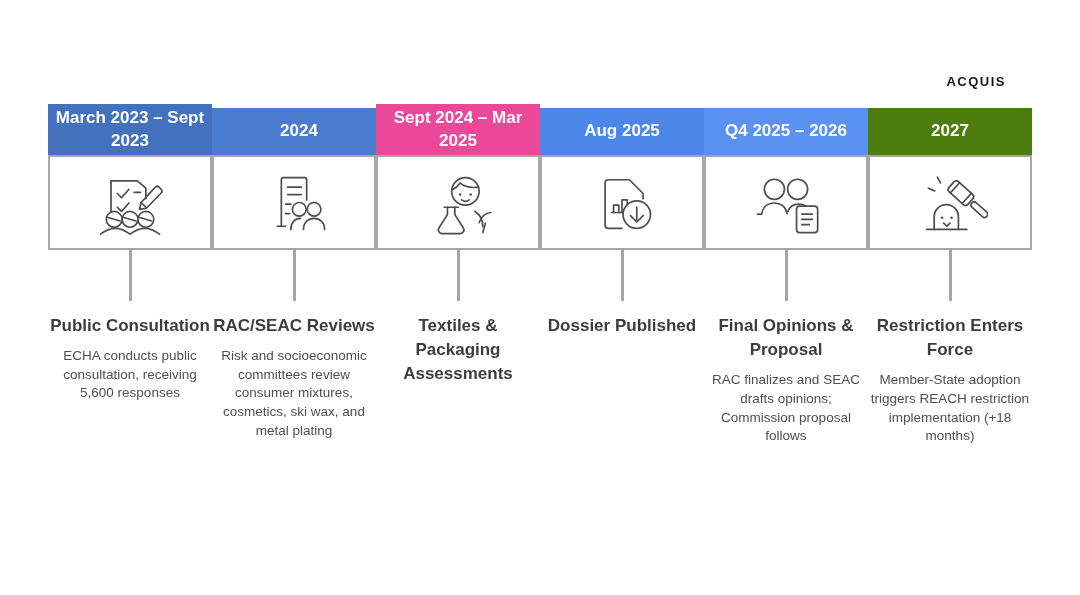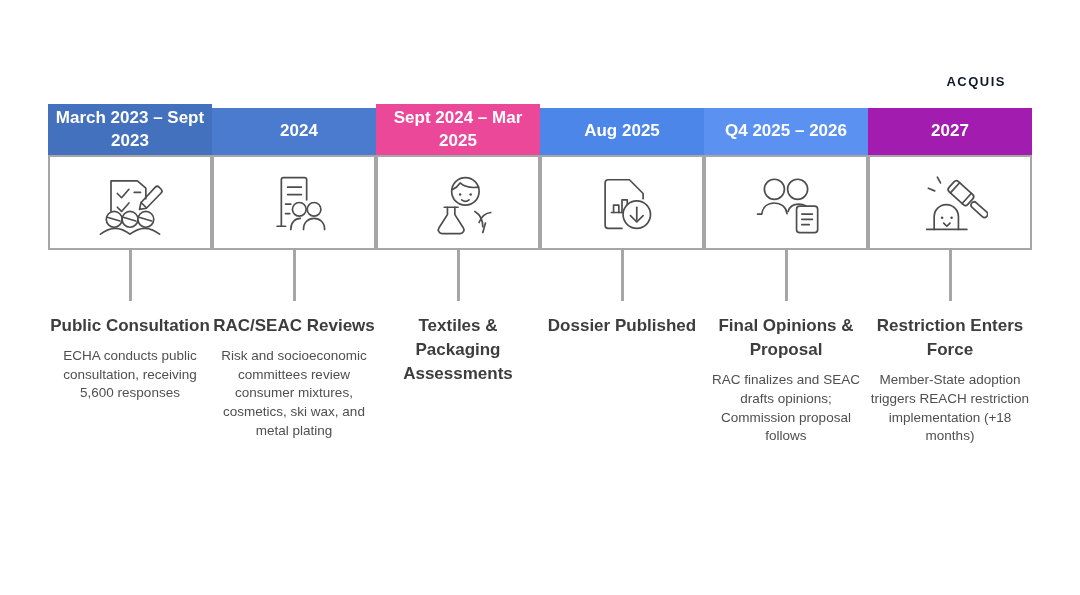--- a/index.html
+++ b/index.html
@@ -187,21 +187,21 @@
         <path d="M51 56.5 h7"></path>
       </svg>
     </div>
     <div class="connector"></div>
     <div class="m-title">Final Opinions &amp; Proposal</div>
     <div class="m-desc">RAC finalizes and SEAC drafts opinions; Commission proposal follows</div>
   </div>
 
   <div class="milestone">
     <div class="date-wrap">
-      <div class="date-box" style="background-color: #a21caf;">2027</div>
+      <div class="date-box" style="background-color: #4d7c0f;">2027</div>
     </div>
     <div class="icon-box">
       <svg width="76" height="76" viewBox="0 0 72 72">
         <g transform="rotate(42 46 27)">
           <rect x="34" y="20" width="24" height="13" rx="3"></rect>
           <path d="M38.5 20 v13"></path>
           <path d="M53.5 20 v13"></path>
           <rect x="60" y="23.5" width="19" height="6" rx="3"></rect>
         </g>
         <path d="M27 17 l-3 -5.5"></path>

